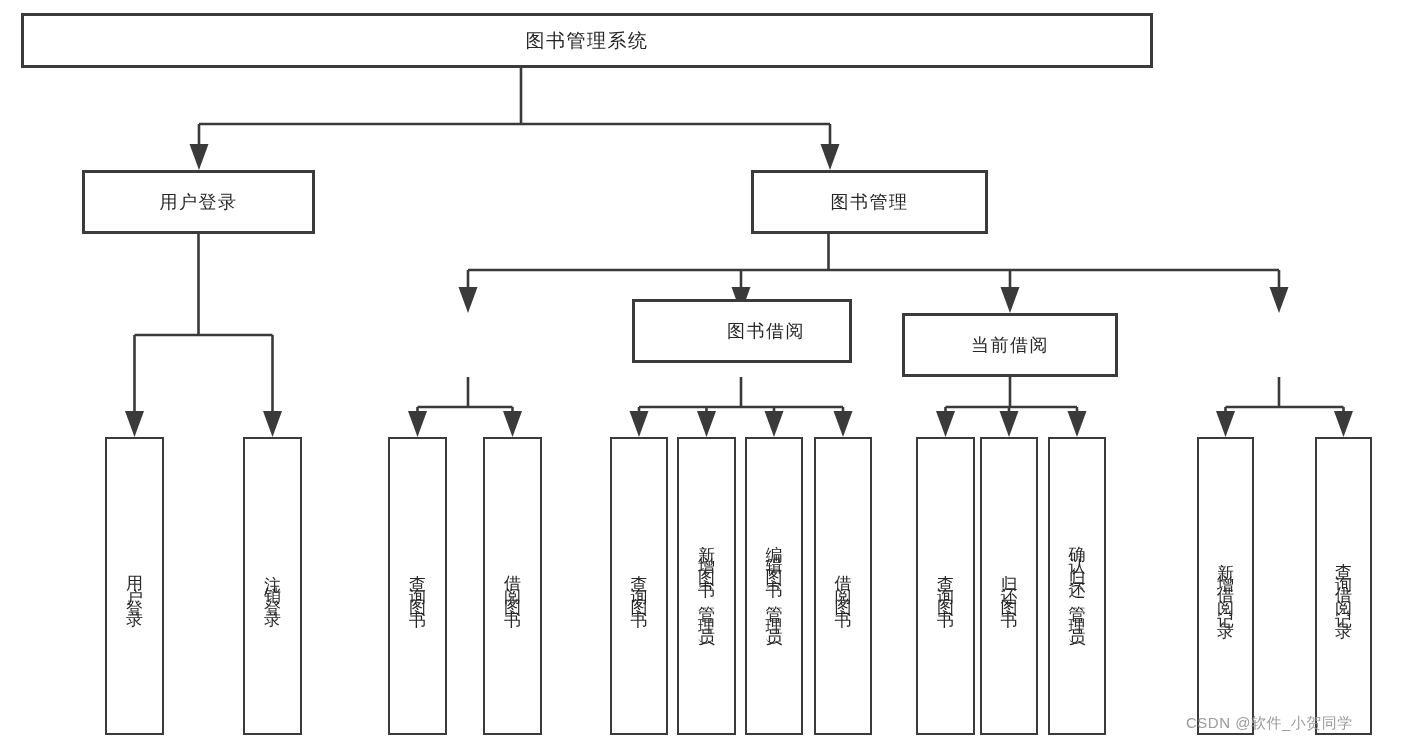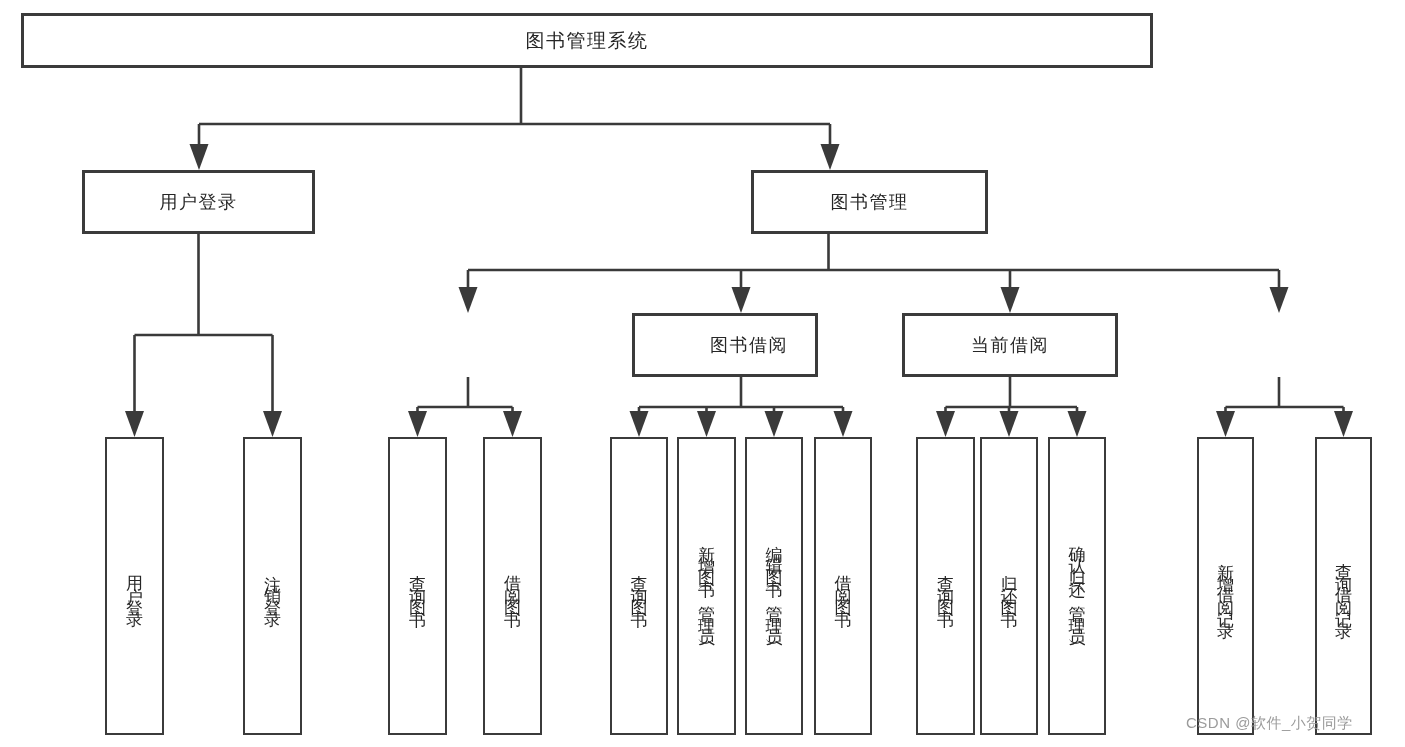--- a/index.html
+++ b/index.html
@@ -113,21 +113,21 @@
       <path class="tri" d="M1216 411 H1235 L1225.5 437 Z"></path>
       <path class="tri" d="M1334 411 H1353 L1343.5 437 Z"></path>
     </g>
   </svg>
 
   <div class="node root" style="left:21px; top:13px; width:1132px; height:55px;">图书管理系统</div>
 
   <div class="node mid" style="left:82px; top:170px; width:233px; height:64px;">用户登录</div>
   <div class="node mid" style="left:710px; top:170px; width:237px; height:64px;margin-left:41px;">图书管理</div>
 
-  <div class="node mid" style="left:632px; top:313px; width:186px; height:64px;padding-left:48px;">图书借阅</div>
+  <div class="node mid" style="left:632px; top:299px; width:220px; height:64px;padding-left:48px;">图书借阅</div>
   <div class="node mid" style="left:902px; top:313px; width:216px; height:64px;text-align:right;">当前借阅</div>
 
   <div class="node leaf" style="left:105px; top:437px; width:59px; height:298px;">用户登录</div>
   <div class="node leaf" style="left:243px; top:437px; width:59px; height:298px;">注销登录</div>
   <div class="node leaf" style="left:388px; top:437px; width:59px; height:298px;">查询图书</div>
   <div class="node leaf" style="left:483px; top:437px; width:59px; height:298px;">借阅图书</div>
   <div class="node leaf" style="left:610px; top:437px; width:58px; height:298px;">查询图书</div>
   <div class="node leaf" style="left:677px; top:437px; width:59px; height:298px;">新增图书（管理员）</div>
   <div class="node leaf" style="left:745px; top:437px; width:58px; height:298px;">编辑图书（管理员）</div>
   <div class="node leaf" style="left:814px; top:437px; width:58px; height:298px;">借阅图书</div>

